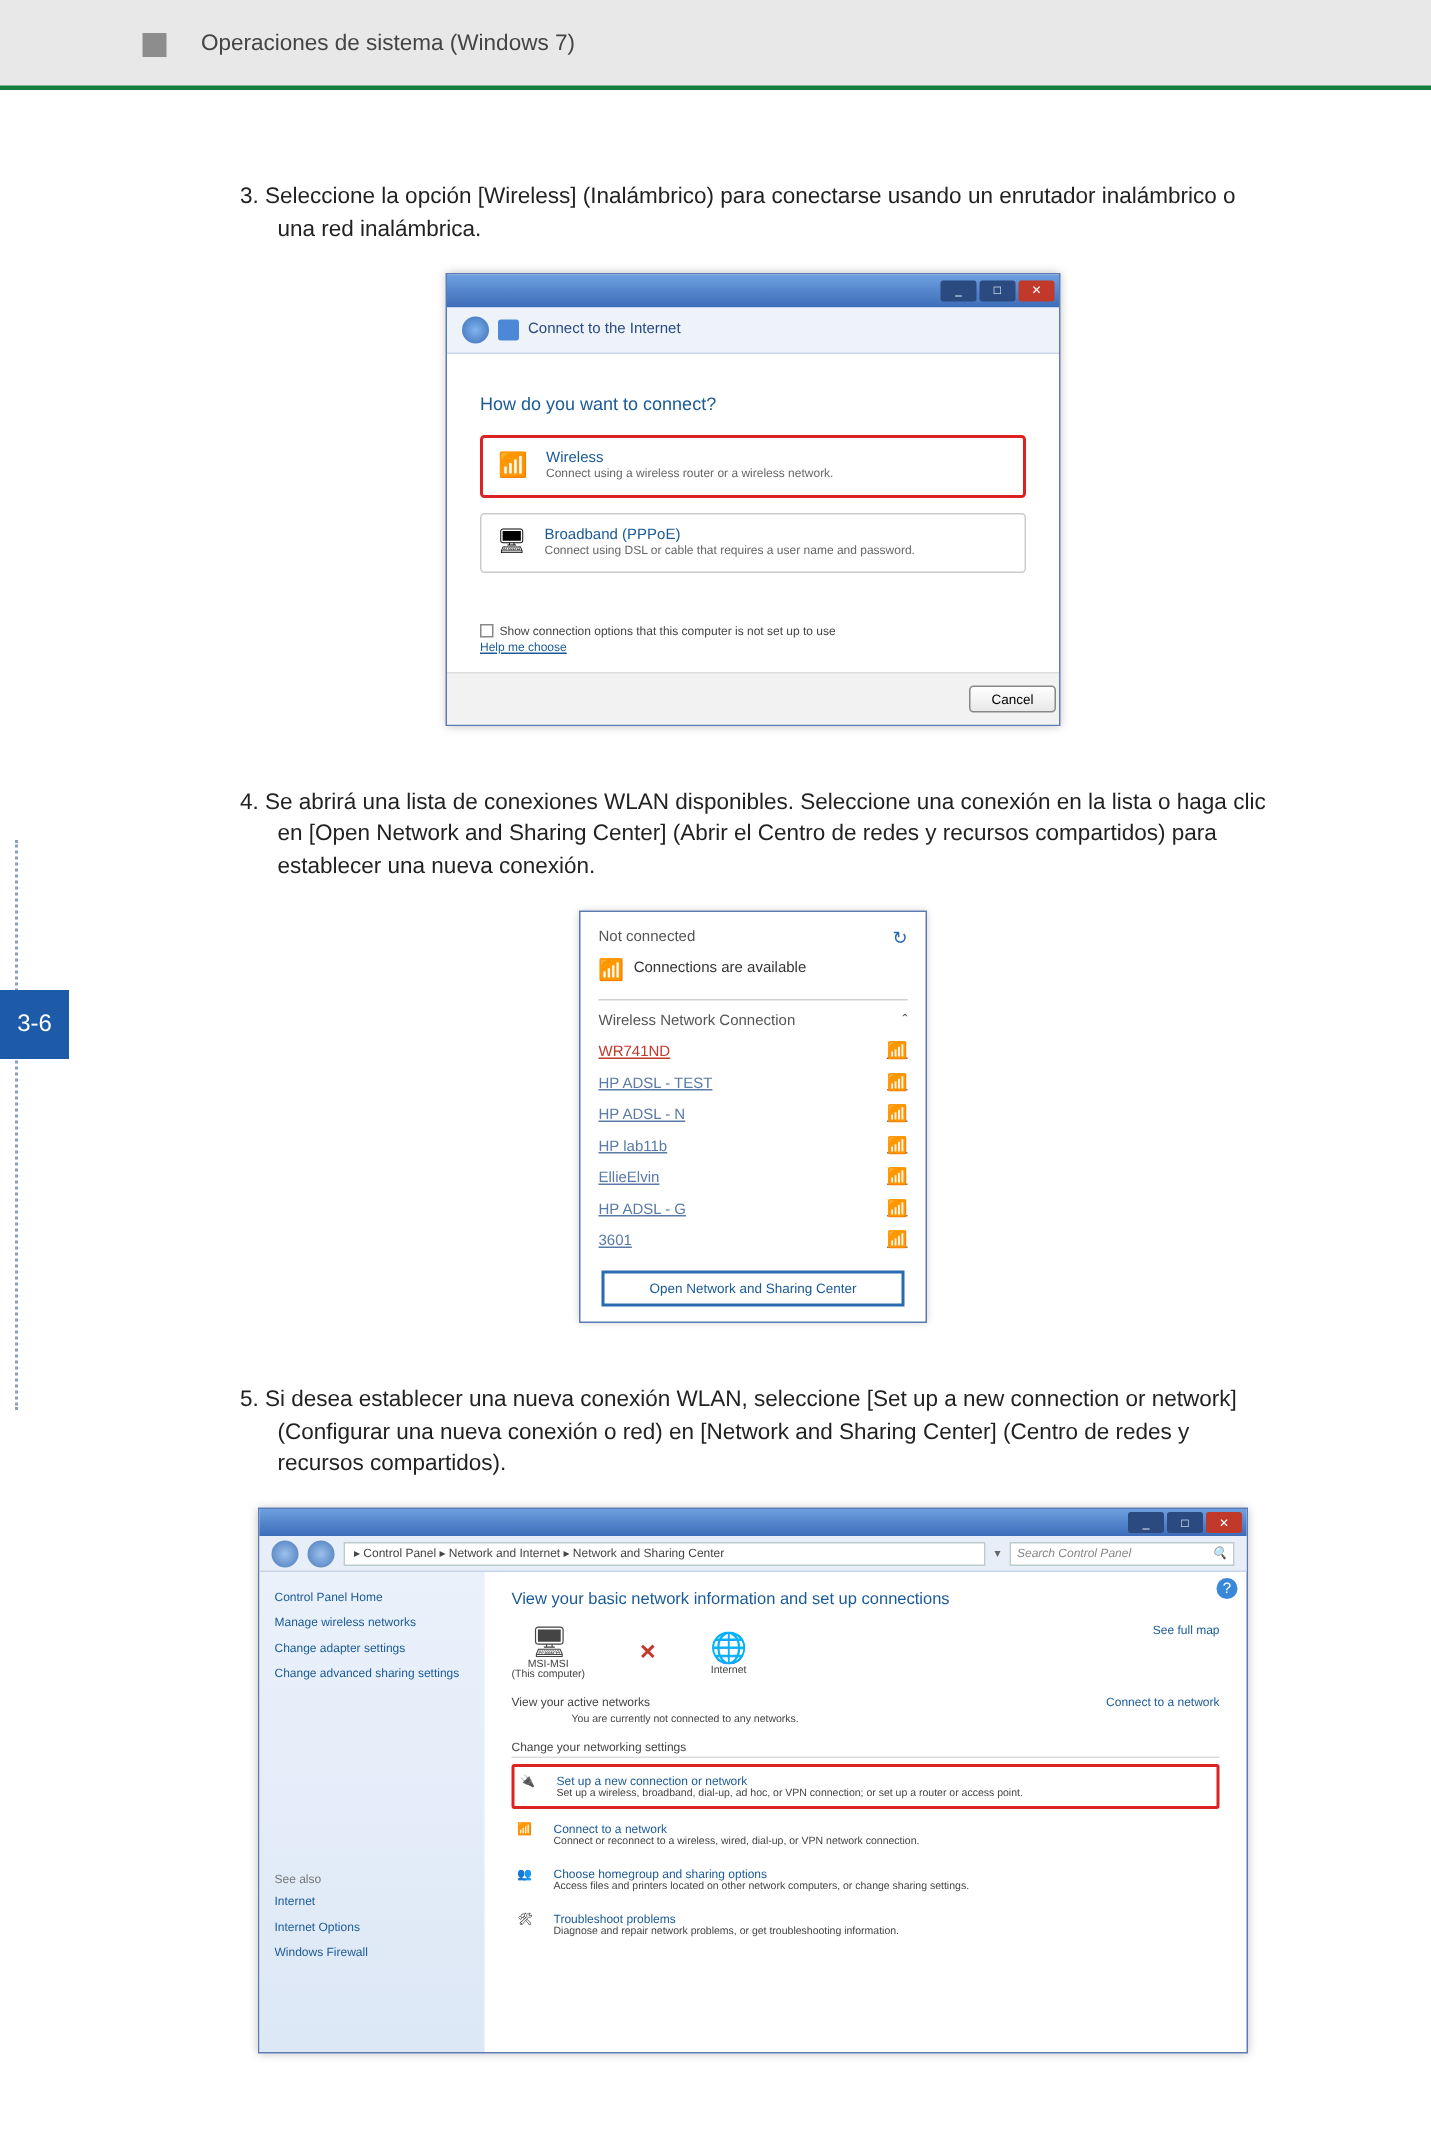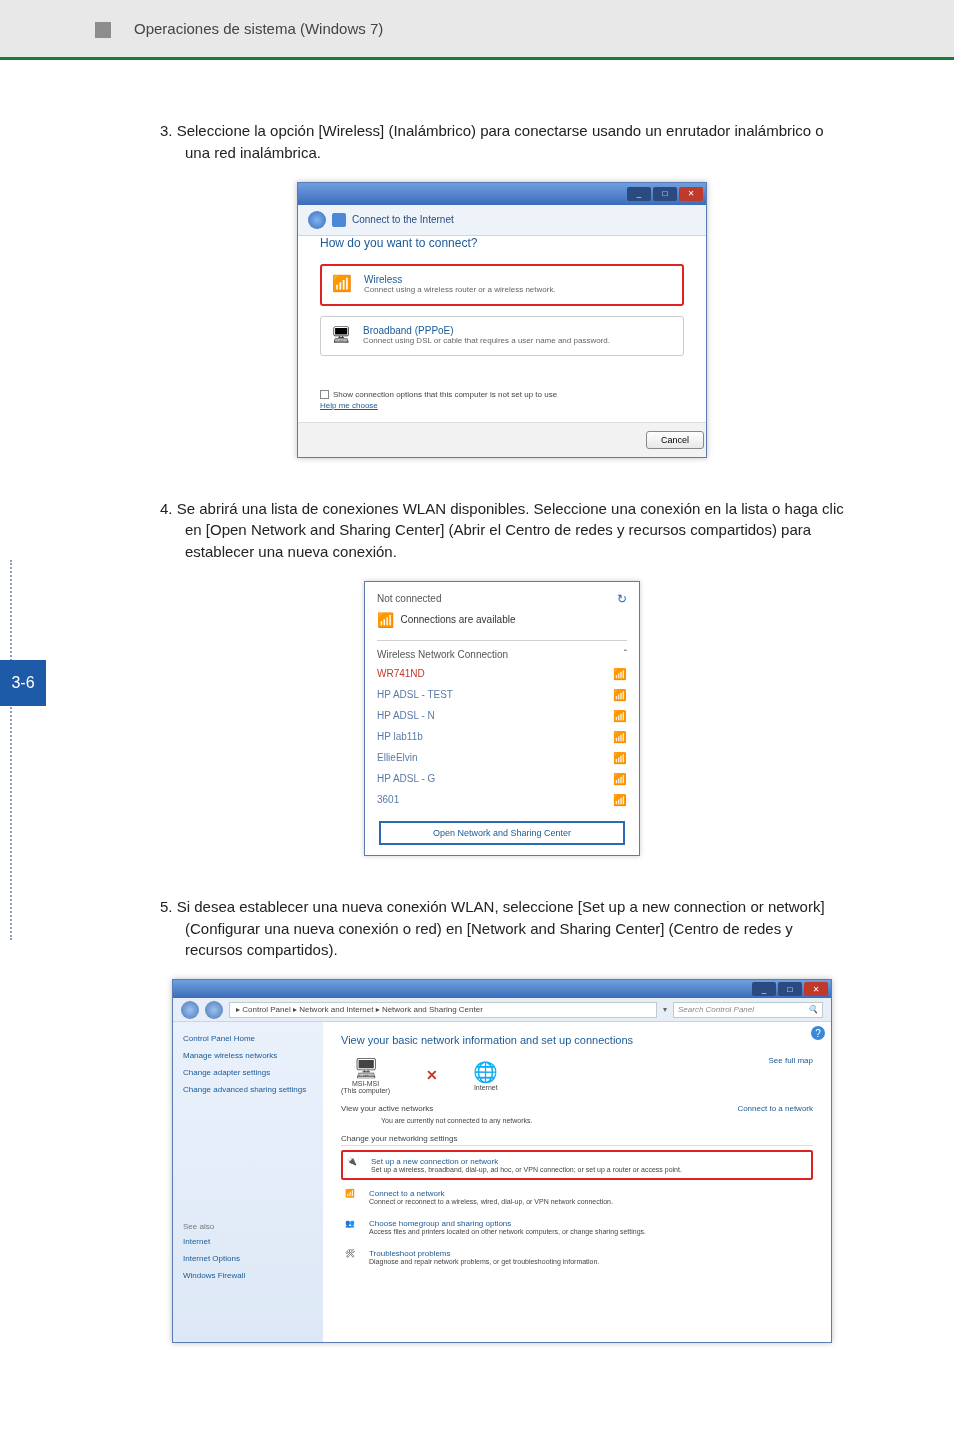--- a/index.html
+++ b/index.html
@@ -108,21 +108,21 @@
     align-items: center;
     gap: 6px;
     border-bottom: 1px solid #cbd6e8;
   }
   .ss1-head-back {
     width: 18px; height: 18px; border-radius: 50%;
     background: radial-gradient(#7fb4ee,#3c6cb8);
   }
   .ss1-head-icon { width: 14px; height: 14px; background: #4c88d6; border-radius: 2px; }
   .ss1-head-text { font-size: 10px; color: #2a4a80; }
-  .ss1-body { padding: 0 22px 10px 22px; }
+  .ss1-body { padding: 26px 22px 10px 22px; }
   .ss1-q { font-size: 12px; color: #1a5a96; margin-bottom: 14px; }
   .ss1-opt {
     border: 1px solid #ccc;
     border-radius: 3px;
     padding: 8px 10px;
     display: flex;
     gap: 10px;
     margin-bottom: 10px;
   }
   .ss1-opt.highlight { border: 2px solid #d22; }
@@ -151,21 +151,21 @@
   }
   .ss1-cancel {
     font-size: 9px;
     padding: 3px 14px;
     border: 1px solid #888;
     background: linear-gradient(#fefefe,#e8e8e8);
     border-radius: 3px;
   }
   
   .ss2 {
-    width: 276px;
+    width: 232px;
     border: 1px solid #5b7bb4;
     background: #fff;
     box-shadow: 0 0 5px rgba(0,0,0,0.2);
     padding: 10px 0;
   }
   .ss2-inner { padding: 0 12px; }
   .ss2-top {
     display: flex; justify-content: space-between;
     align-items: center;
     font-size: 10px; color: #555;
@@ -180,24 +180,25 @@
   .ss2-avail-icon::before { content: "📶"; font-size: 14px; }
   .ss2-sep { height: 1px; background: #d0d0d0; margin: 4px 0; }
   .ss2-section-title {
     font-size: 10px; color: #555;
     display: flex; justify-content: space-between;
     padding: 4px 0;
   }
   .ss2-list { }
   .ss2-item {
     display: flex; justify-content: space-between;
-    align-items: flex-start;
+    align-items: flex-end;
     font-size: 10px;
     padding: 4px 0;
     color: #5a7aa8;
+    text-decoration: underline;
   }
   .ss2-item.first { color: #c0392b; }
   .ss2-signal { font-size: 11px; }
   .ss2-signal.green { color: #3a8a3a; }
   .ss2-signal.yellow { color: #c8a030; }
   .ss2-open {
     margin: 10px 14px 0 14px;
     border: 2px solid #2a6ab0;
     padding: 5px;
     text-align: center;

